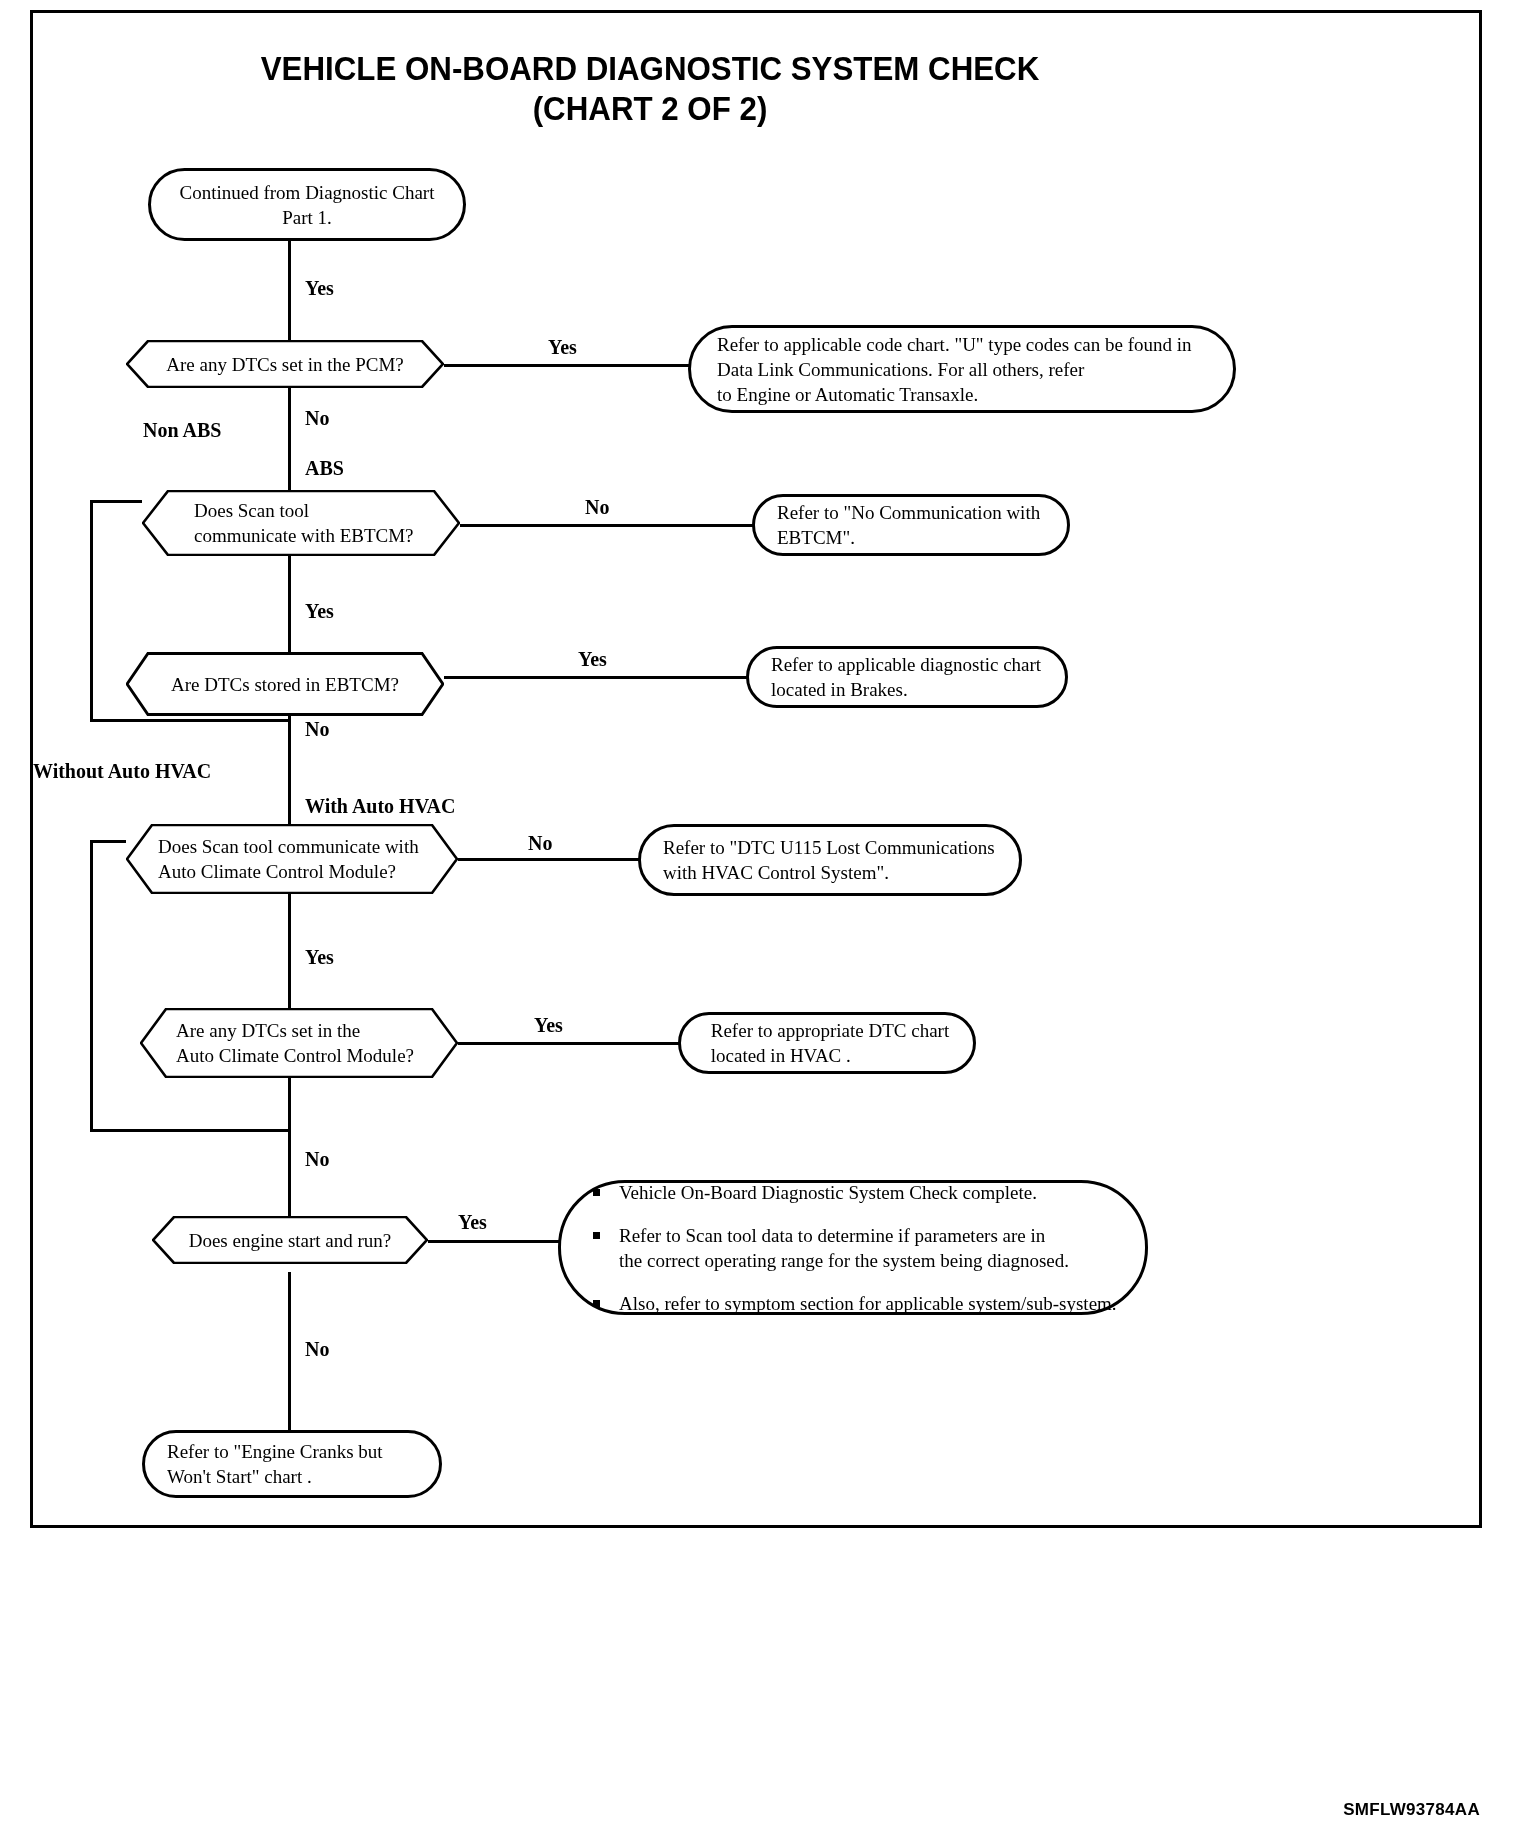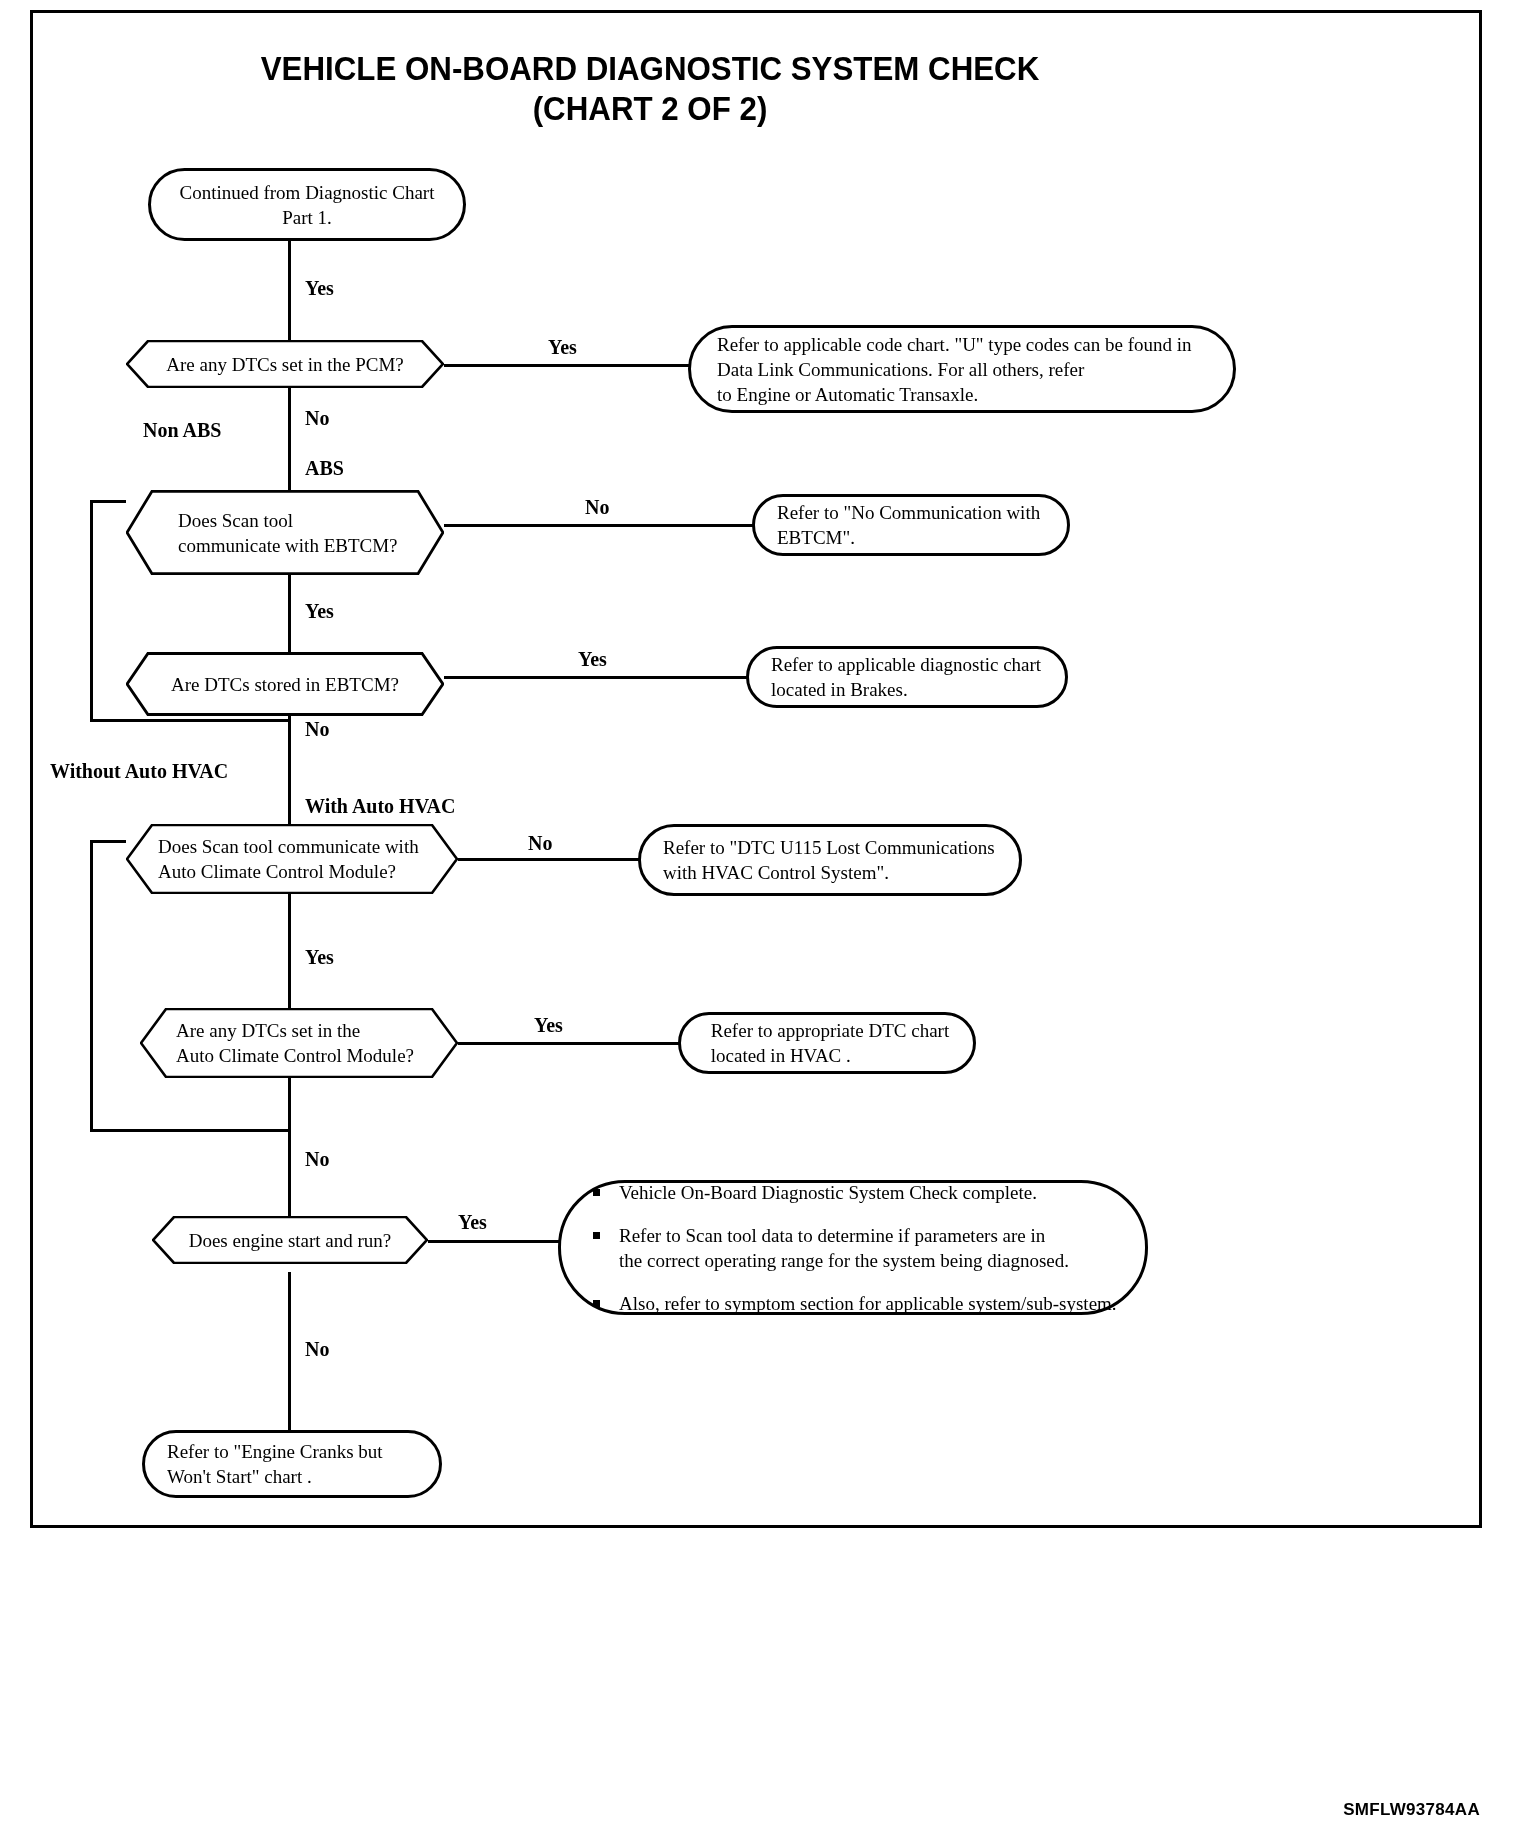--- a/index.html
+++ b/index.html
@@ -103,21 +103,21 @@
   <div class="lbl" style="left:305px;top:457px;">ABS</div>
 
   <div class="stadium" style="left:688px;top:325px;width:548px;height:88px;border-radius:44px;">
     <div class="txt" style="padding-left:26px;">
       <div>Refer to applicable code chart. "U" type codes  can be found in</div>
       <div>Data Link Communications.  For all others, refer</div>
       <div>to Engine or Automatic Transaxle.</div>
     </div>
   </div>
 
-  <div class="hex" style="left:126px;top:490px;width:318px;height:85px;">
+  <div class="hex" style="left:142px;top:490px;width:318px;height:66px;">
     <svg class="hexbg" viewBox="0 0 318 70" preserveAspectRatio="none">
       <polygon points="26,1 292,1 317,35 292,69 26,69 1,35" fill="#fff" stroke="#000" stroke-width="2.6"></polygon>
     </svg>
     <div class="txt">
       <div>Does Scan tool</div>
       <div>communicate with EBTCM?</div>
     </div>
   </div>
 
   <div class="lbl" style="left:585px;top:496px;">No</div>
@@ -132,21 +132,21 @@
 
   <div class="hex center" style="left:126px;top:652px;width:318px;height:64px;font-family:Liberation Serif, serif;">
     <svg class="hexbg" viewBox="0 0 318 48" preserveAspectRatio="none">
       <polygon points="22,1 296,1 317,24 296,47 22,47 1,24" fill="#fff" stroke="#000" stroke-width="2.6"></polygon>
     </svg>
     <div class="txt">Are DTCs stored in EBTCM?</div>
   </div>
 
   <div class="lbl" style="left:578px;top:648px;">Yes</div>
   <div class="lbl" style="left:305px;top:718px;">No</div>
-  <div class="lbl" style="left:50px;top:760px;">Without Auto HVAC</div>
+  <div class="lbl" style="left:33px;top:760px;">Without Auto HVAC</div>
   <div class="lbl" style="left:305px;top:795px;">With Auto HVAC</div>
 
   <div class="stadium" style="left:746px;top:646px;width:322px;height:62px;border-radius:31px;">
     <div class="txt" style="padding-left:22px;">
       <div>Refer to applicable diagnostic chart</div>
       <div>located in Brakes.</div>
     </div>
   </div>
 
   <div class="hex" style="left:126px;top:824px;width:332px;height:70px;">

